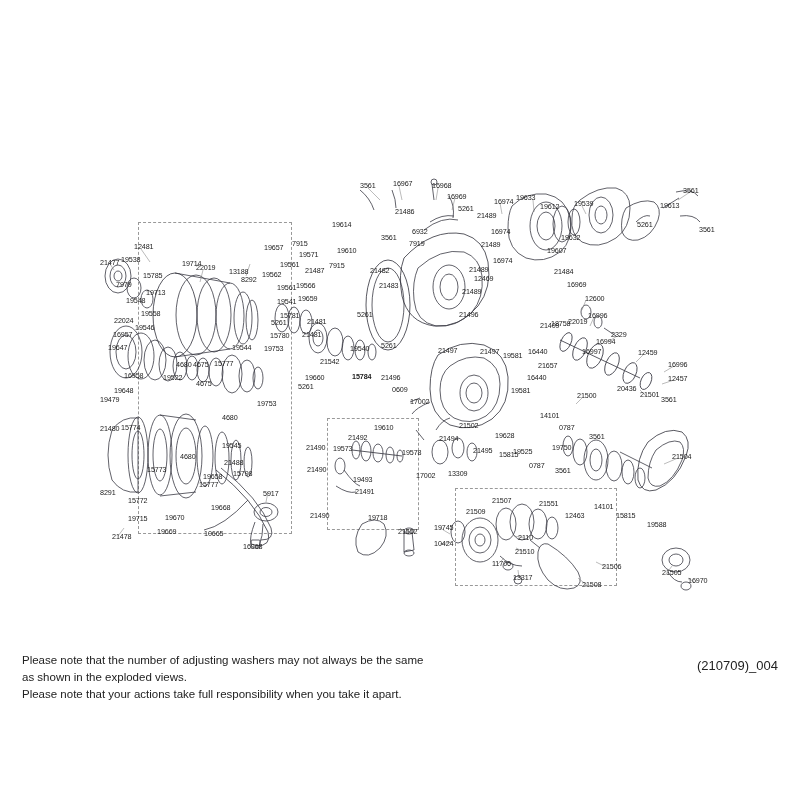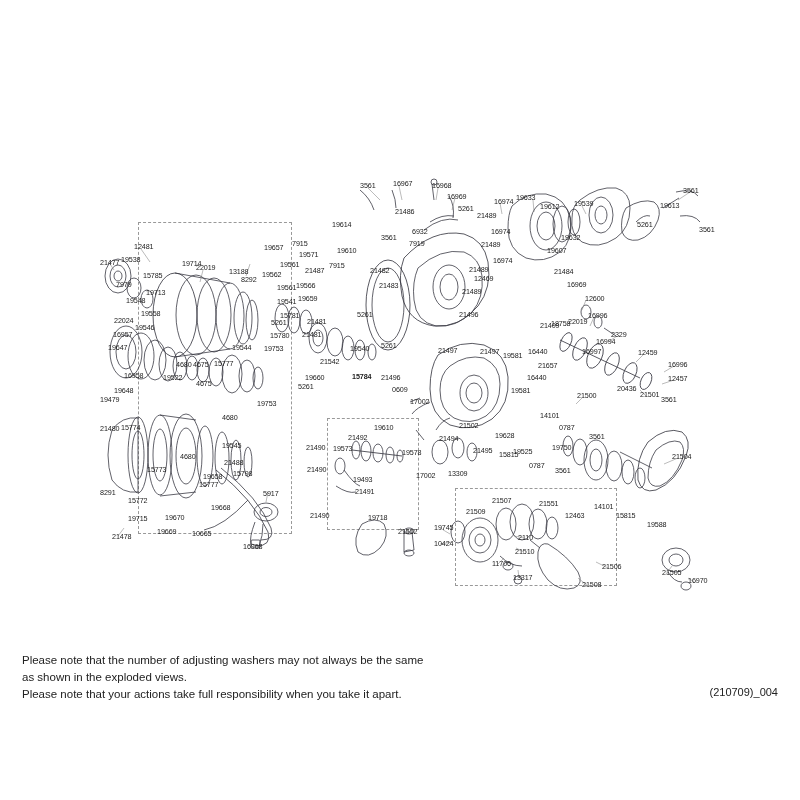--- a/index.html
+++ b/index.html
@@ -36,22 +36,22 @@
     left: 22px;
     top: 652px;
     font-size: 11.5px;
     line-height: 17px;
     color: #222;
   }
   #notes div { white-space: nowrap; }
   #revision {
     position: absolute;
     right: 22px;
-    top: 686px;
-    font-size: 11px;
+    top: 658px;
+    font-size: 13px;
     color: #222;
   }
   .pn {
     position: absolute;
     font-size: 7.2px;
     line-height: 8px;
     color: #1a1a1a;
     white-space: nowrap;
     letter-spacing: -0.1px;
   }
@@ -423,21 +423,21 @@
       <div class="pn" style="left: 448px; top: 470px;">13309</div>
       <div class="pn" style="left: 355px; top: 488px;">21491</div>
       <div class="pn" style="left: 263px; top: 490px;">5917</div>
       <div class="pn" style="left: 128px; top: 515px;">19715</div>
       <div class="pn" style="left: 165px; top: 514px;">19670</div>
       <div class="pn" style="left: 492px; top: 497px;">21507</div>
       <div class="pn" style="left: 539px; top: 500px;">21551</div>
       <div class="pn" style="left: 594px; top: 503px;">14101</div>
       <div class="pn" style="left: 211px; top: 504px;">19668</div>
       <div class="pn" style="left: 157px; top: 528px;">19669</div>
-      <div class="pn" style="left: 192px; top: 530px;">10665</div>
+      <div class="pn" style="left: 204px; top: 530px;">10665</div>
       <div class="pn" style="left: 310px; top: 512px;">21490</div>
       <div class="pn" style="left: 368px; top: 514px;">19718</div>
       <div class="pn" style="left: 466px; top: 508px;">21509</div>
       <div class="pn" style="left: 565px; top: 512px;">12463</div>
       <div class="pn" style="left: 616px; top: 512px;">15815</div>
       <div class="pn" style="left: 112px; top: 533px;">21478</div>
       <div class="pn" style="left: 243px; top: 543px;">16968</div>
       <div class="pn" style="left: 398px; top: 528px;">21552</div>
       <div class="pn" style="left: 434px; top: 524px;">19745</div>
       <div class="pn" style="left: 647px; top: 521px;">19588</div>

